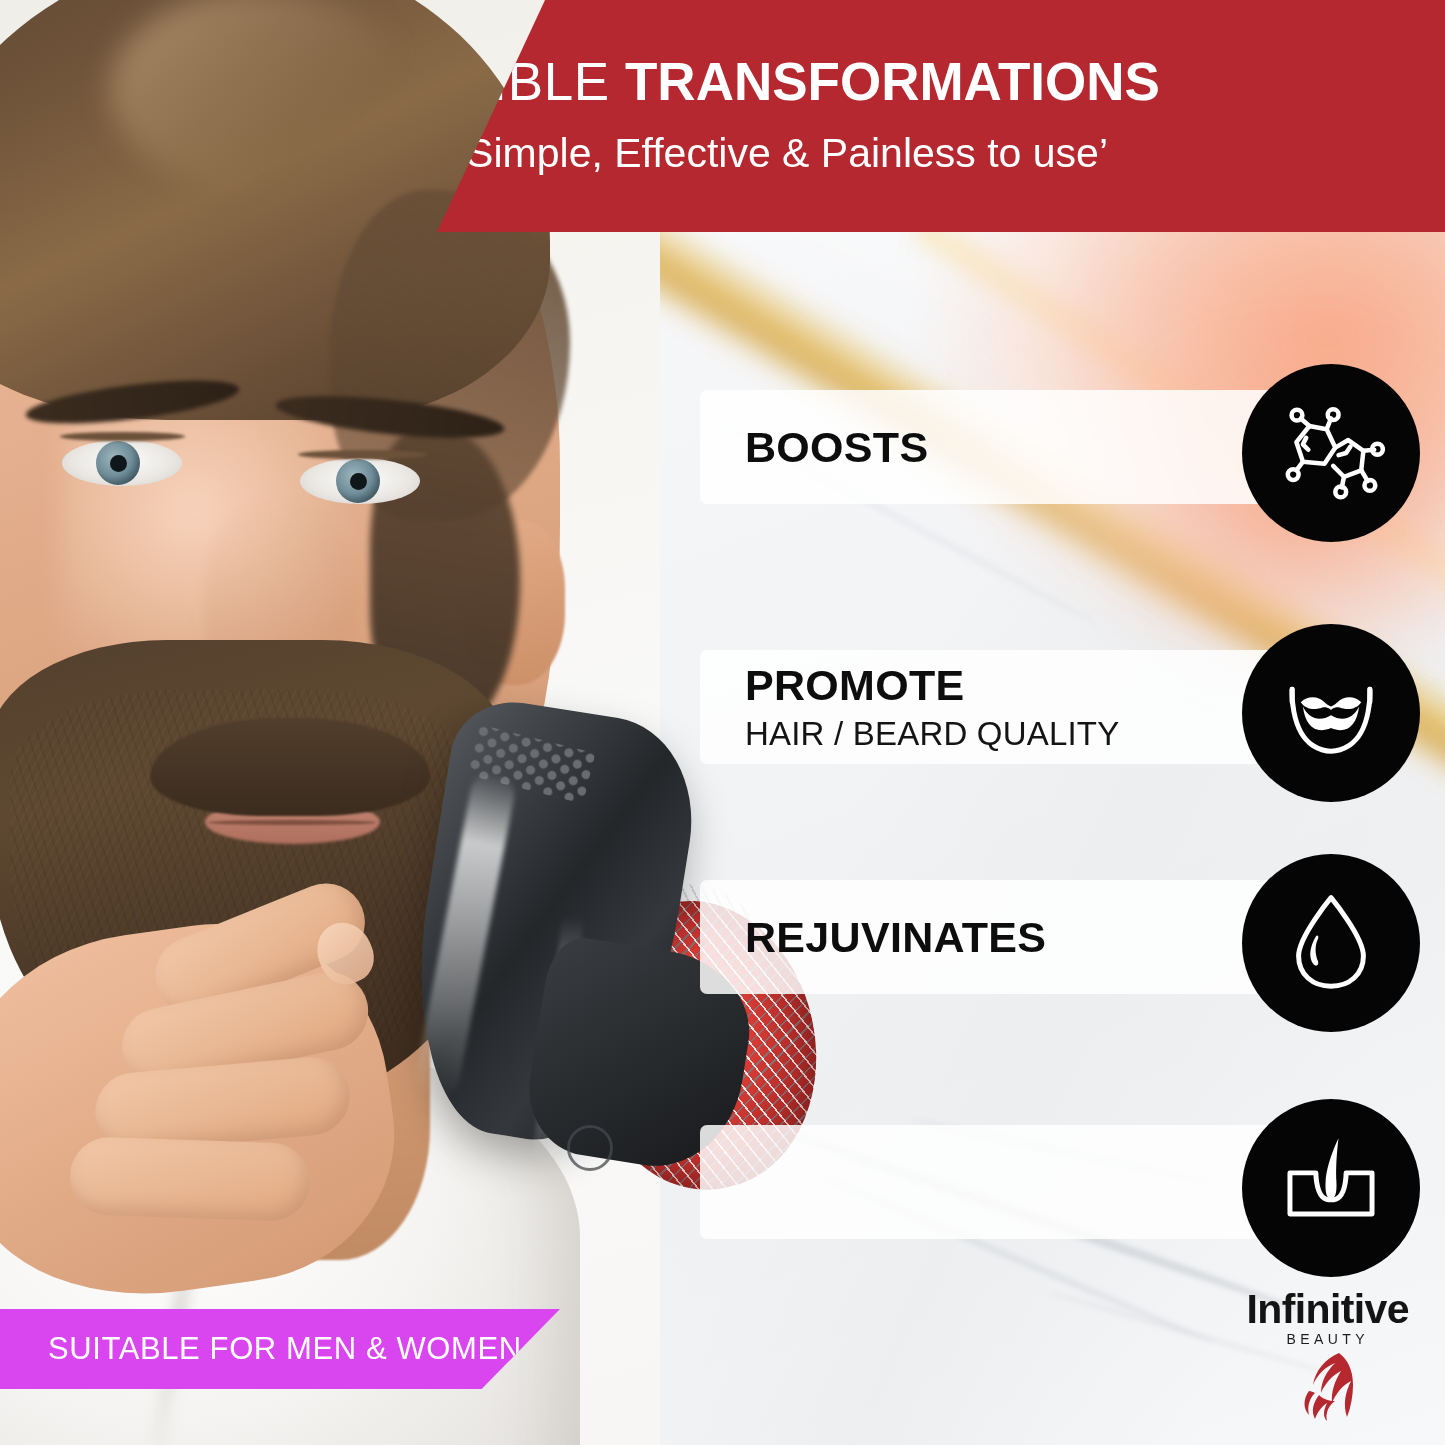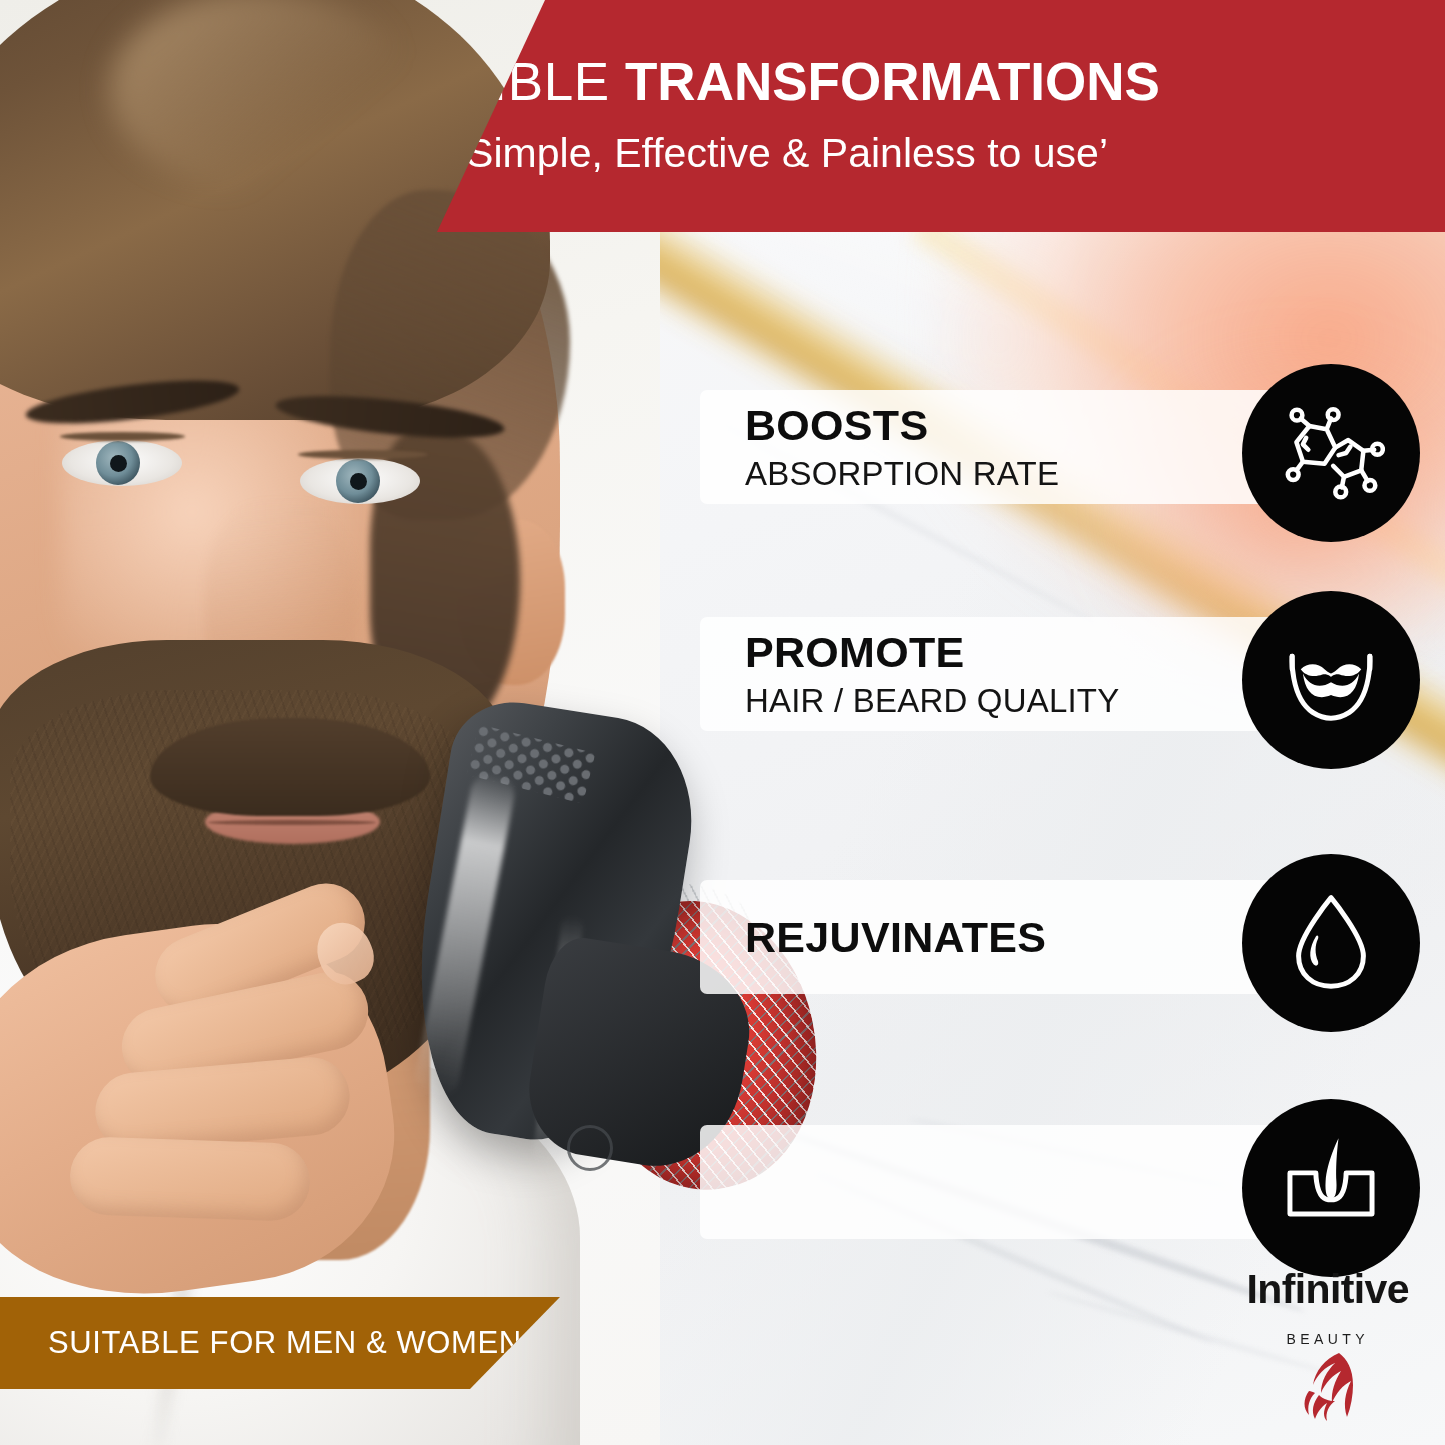--- a/index.html
+++ b/index.html
@@ -323,46 +323,46 @@
     margin-top:5px;
   }
   .feat-badge{
     position:absolute; right:0; top:-8px; width:178px; height:178px;
     background:#050505; border-radius:50%;
     display:flex; align-items:center; justify-content:center;
   }
   .feat-badge svg{ width:108px; height:108px; }
 
   .f1{ top:372px; }
-  .f2{ top:599px; }
+  .f2{ top:632px; }
   .f3{ top:862px; }
   .f4{ top:1107px; }
 
   
   .footer-banner{
-    position:absolute; left:0; bottom:56px; width:560px; height:92px;
-    background:#a16207;
+    position:absolute; left:0; bottom:56px; width:560px; height:80px;
+    background:#d946ef;
     clip-path:polygon(0 0, 560px 0, 470px 92px, 0 92px);
     display:flex; align-items:center;
     padding-left:48px;
   }
   .footer-text{
     color:#fff; font-size:31px; font-weight:400; letter-spacing:.6px;
   }
 
   .logo{
     position:absolute; right:36px; bottom:22px;
     display:flex; align-items:center; gap:4px;flex-direction:column;
   }
   .logo-words{ display:flex; flex-direction:column; align-items:center; }
   .logo-main{
     font-size:41px; font-weight:800; color:#141414; letter-spacing:-.6px; line-height:1;
   }
   .logo-sub{
-    font-size:14px; font-weight:500; color:#1d1d1d; letter-spacing:4.4px; margin-top:21px;
+    font-size:14px; font-weight:500; color:#1d1d1d; letter-spacing:4.4px; margin-top:1px;
   }
   .logo-mark{ width:62px; height:72px; margin-left:-4px; }
 </style>
 </head>
 <body>
 
 <div class="stage">
 
   <div class="bg">
     <div class="bg-marble"></div>
@@ -431,21 +431,20 @@
     <div class="hb-title">
       <span>VISIBLE</span>
       <b>TRANSFORMATIONS</b>
     </div>
     <div class="hb-sub">‘Simple, Effective &amp; Painless to use’</div>
   </div>
 
   <div class="feature f1">
     <div class="feat-bar">
       <div class="feat-bold">BOOSTS</div>
-      <div class="feat-light">ABSORPTION RATE</div>
     </div>
     <div class="feat-badge">
       <svg viewBox="0 0 100 100">
         <g fill="none" stroke="#fff" stroke-width="4.2" stroke-linecap="round" stroke-linejoin="round">
           <path d="M30 25 L18 40 L24 58 L44 60 L54 45 L46 28 Z"></path>
           <path d="M54 45 L66 38 L80 48 L78 66 L62 72 L52 62"></path>
           <path d="M30 25 L22 18"></path>
           <path d="M46 28 L50 18"></path>
           <path d="M24 58 L18 66"></path>
           <path d="M80 48 L90 47"></path>

